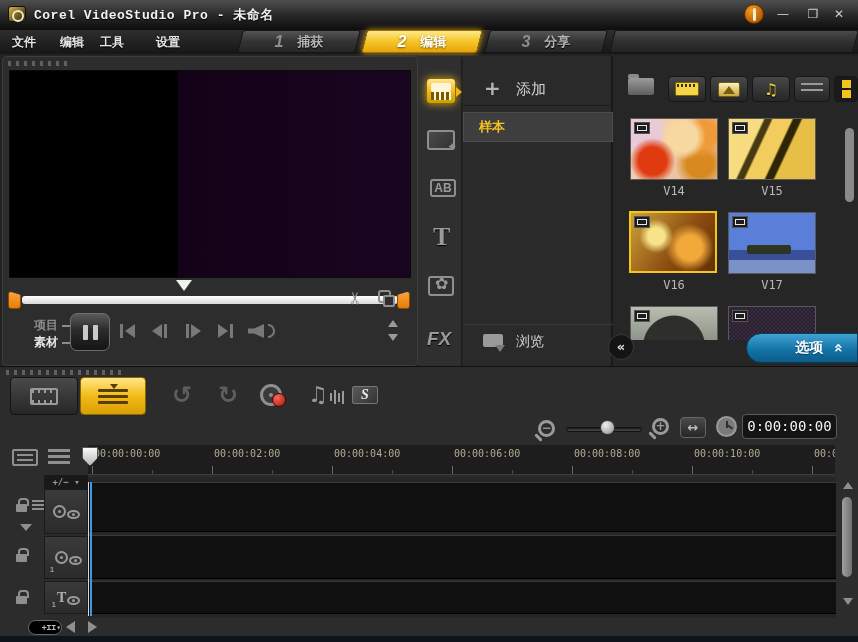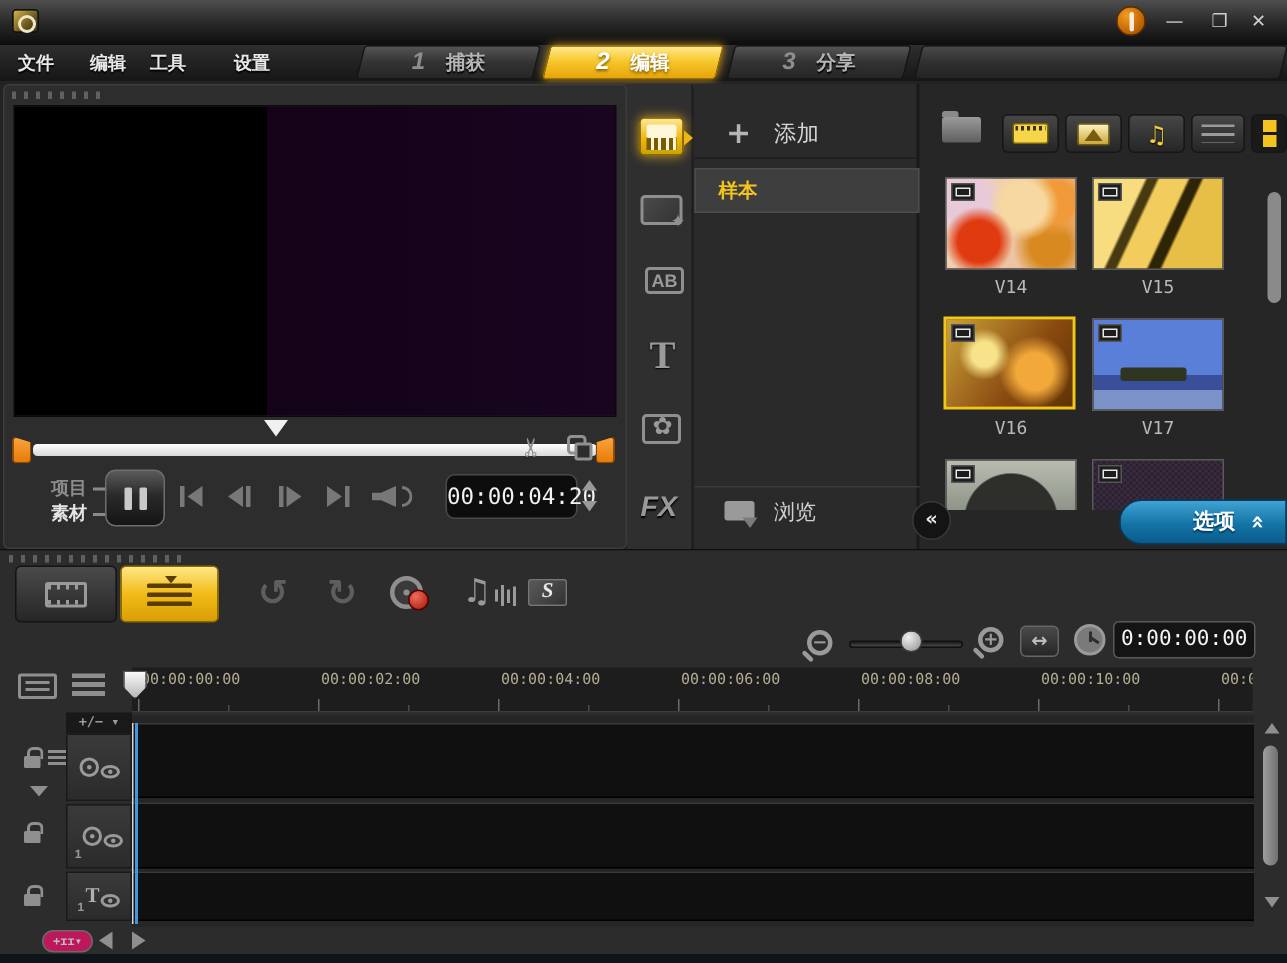--- a/index.html
+++ b/index.html
@@ -173,34 +173,35 @@
   .t-title{color:#b0b0b0;font:bold 14px "Liberation Serif",serif}
   .lanes{left:88px;top:477px;width:748px;height:141px;background:#262626}
   .lane{position:absolute;left:0;width:748px;background:#101010;border-top:1px solid #3a3a3a;border-bottom:1px solid #000}
   .lane1{top:5px;height:50px}.lane2{top:58px;height:44px}.lane3{top:104px;height:33px}
   .lane-edge{left:88px;top:482px;width:1px;height:134px;background:#d8d8d8}
   .bluehead{left:90px;top:482px;width:2px;height:134px;background:#3f97e0}
   .vs-arrow{left:843px;width:0;height:0;border-left:5px solid transparent;border-right:5px solid transparent}
   .vs-up{top:482px;border-bottom:7px solid #8f8f8f}
   .vs-dn{top:598px;border-top:7px solid #8f8f8f}
   .vs-thumb{left:842px;top:497px;width:10px;height:80px;background:linear-gradient(90deg,#9f9f9f,#707070);border-radius:5px}
-  .pill{left:28px;top:620px;width:34px;height:15px;background:#be185d;border:1px solid #6a6a6a;border-radius:8px;color:#bdbdbd;font:bold 8px/13px "DejaVu Sans Mono",monospace;text-align:center}
+  .pill{left:28px;top:620px;width:34px;height:15px;background:#000000;border:1px solid #6a6a6a;border-radius:8px;color:#bdbdbd;font:bold 8px/13px "DejaVu Sans Mono",monospace;text-align:right}
   .harrow{top:621px;width:0;height:0;border-top:6px solid transparent;border-bottom:6px solid transparent}
   .ha-l{left:66px;border-right:9px solid #8f8f8f}
   .ha-r{left:88px;border-left:9px solid #8f8f8f}
   .bottom-strip{left:0;top:636px;width:858px;height:6px;background:#0f141b}
   .sep-line{left:0;top:366px;width:858px;height:1px;background:#101010}
 </style>
 </head>
 <body>
 
 <div class="win">
 
   <div class="abs titlebar"></div>
   <div class="abs appicon"></div>
+  <div class="abs title-text">Corel VideoStudio Pro - 未命名</div>
   <div class="abs corel-ball"></div>
   <div class="abs wbtn wmin">—</div>
   <div class="abs wbtn wmax">❐</div>
   <div class="abs wbtn wclose">✕</div>
 
   <div class="abs menubar"></div>
   <div class="abs menu-item" style="left:12px">文件</div>
   <div class="abs menu-item" style="left:60px">编辑</div>
   <div class="abs menu-item" style="left:100px">工具</div>
   <div class="abs menu-item" style="left:156px">设置</div>
@@ -260,21 +261,20 @@
       <span class="tri r"></span>
     </div>
   <div class="abs tp" style="left:218px;top:324px">
       <span class="tri r"></span>
       <span class="tbar"></span>
     </div>
   <div class="abs tp" style="left:248px;top:324px">
       <span class="spk-body"></span>
       <span class="spk-arc"></span>
     </div>
-  <div class="abs timebox">00:00:04:20</div>
   <div class="abs spin up"></div>
   <div class="abs spin dn"></div>
 
   <div class="abs nav"></div>
   <div class="abs media-ic"></div>
   <div class="abs media-notch"></div>
   <div class="abs nav-ic" style="top:130px;left:427px">
       <div class="film-ic" style="position:relative"></div>
     </div>
   <div class="abs nav-ic" style="top:178px;left:429px"><span class="ab-box">AB</span></div>

